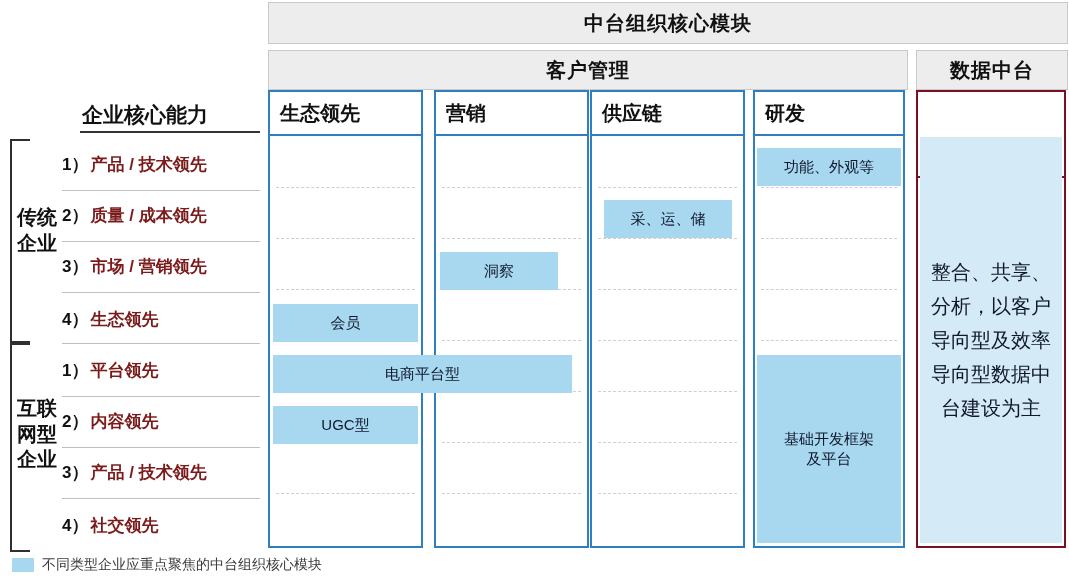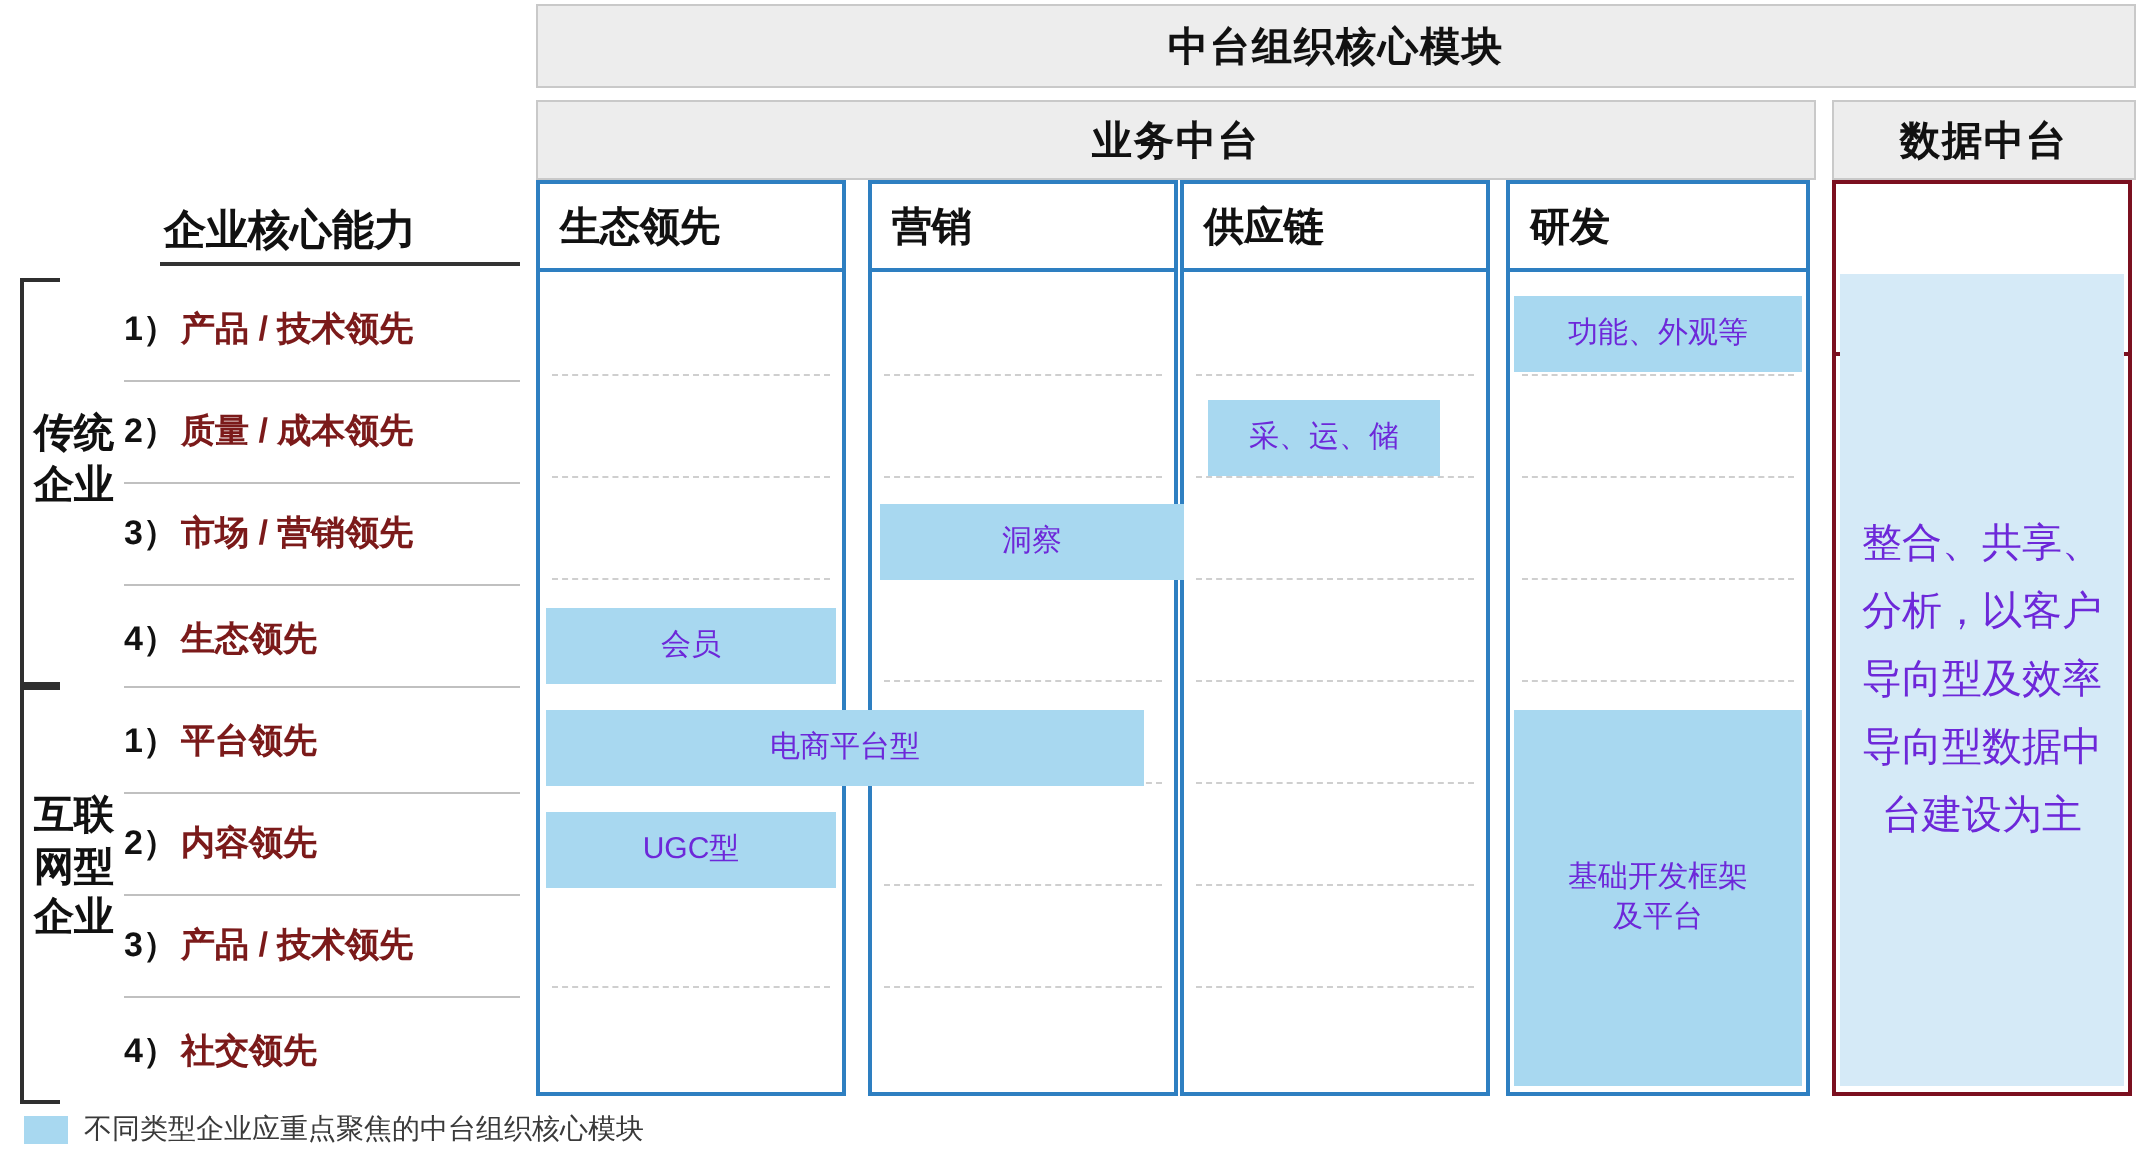--- a/index.html
+++ b/index.html
@@ -147,21 +147,21 @@
 
   
   .hl {
     position: absolute;
     background: #a8d8f0;
     display: flex;
     align-items: center;
     justify-content: center;
     text-align: center;
     font-size: 15px;
-    color: #6d28d9;
+    color: #0f172a;
     line-height: 1.35;
     box-sizing: border-box;
     padding: 2px 4px;
   }
   .hl.data-block {
     background: #d5eaf7;
     font-size: 20px;
     line-height: 1.7;
   }
 
@@ -179,21 +179,21 @@
     background: #a8d8f0;
     margin-right: 8px;
   }
 </style>
 </head>
 <body>
 
 <div class="canvas">
 
   <div class="banner" id="banner-core">中台组织核心模块</div>
-  <div class="banner" id="banner-business">业务中台</div>
+  <div class="banner" id="banner-business">客户管理</div>
   <div class="banner" id="banner-data">数据中台</div>
 
   <div id="capability-title">企业核心能力</div>
   <div id="capability-underline"></div>
 
   <div class="bracket" id="bracket-traditional"></div>
   <div class="bracket" id="bracket-internet"></div>
 
   <div class="group-label" id="group-label-traditional">
     <div>传统</div>
@@ -304,23 +304,23 @@
     </div>
   </div>
 
   <div class="col data-col" style="left:916px; width:150px; height:458px">
     <div class="col-head">数据</div>
     <div class="col-body"></div>
   </div>
 
   <div class="hl" style="left:757px; top:148px; width:144px; height:38px">功能、外观等</div>
 
-  <div class="hl" style="left:604px; top:200px; width:116px; height:38px">采、运、储</div>
-
-  <div class="hl" style="left:440px; top:252px; width:152px; height:38px">洞察</div>
+  <div class="hl" style="left:604px; top:200px; width:128px; height:38px">采、运、储</div>
+
+  <div class="hl" style="left:440px; top:252px; width:118px; height:38px">洞察</div>
 
   <div class="hl" style="left:273px; top:304px; width:145px; height:38px">会员</div>
 
   <div class="hl" style="left:273px; top:355px; width:299px; height:38px">电商平台型</div>
 
 
   <div class="hl" style="left:757px; top:355px; width:144px; height:188px; white-space:pre-line">基础开发框架
 及平台</div>
 
   <div class="hl" style="left:273px; top:406px; width:145px; height:38px">UGC型</div>

